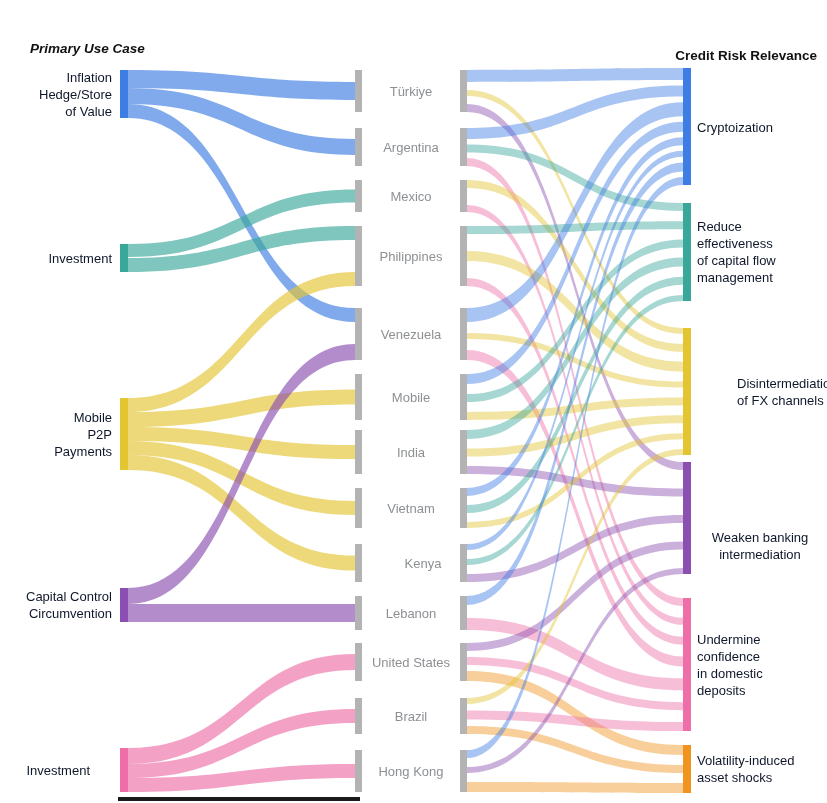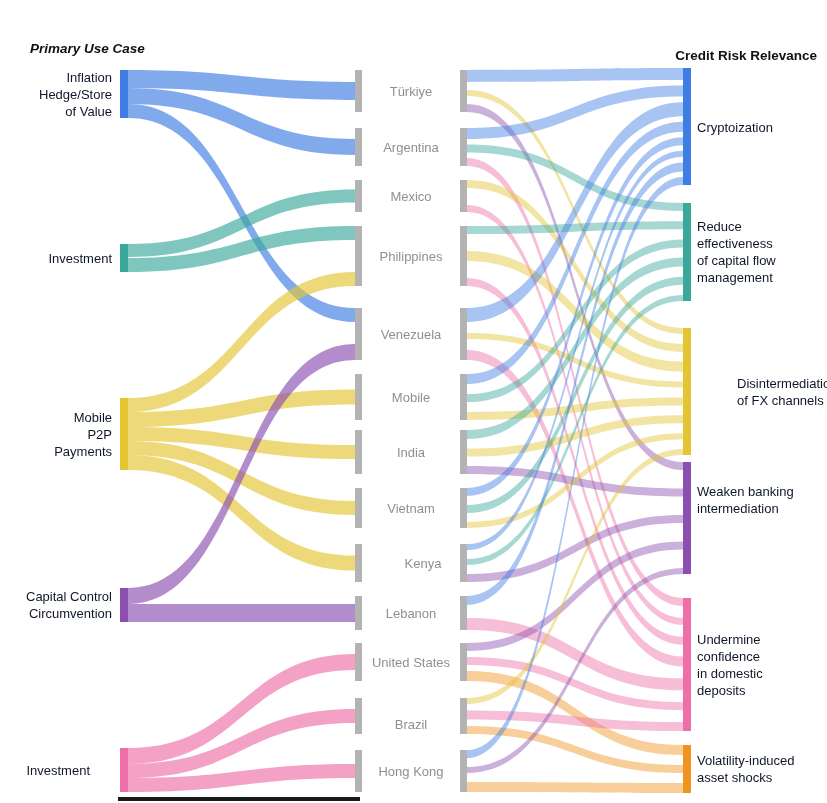--- a/index.html
+++ b/index.html
@@ -147,30 +147,30 @@
       <div class="node-label mid" style="left: 411px; top: 147px;">Argentina</div>
       <div class="node-label mid" style="left: 411px; top: 196px;">Mexico</div>
       <div class="node-label mid" style="left: 411px; top: 256px;">Philippines</div>
       <div class="node-label mid" style="left: 411px; top: 334px;">Venezuela</div>
       <div class="node-label mid" style="left: 411px; top: 397px;">Mobile</div>
       <div class="node-label mid" style="left: 411px; top: 452px;">India</div>
       <div class="node-label mid" style="left: 411px; top: 508px;">Vietnam</div>
       <div class="node-label mid" style="left: 411px; top: 563px; margin-left: 12px;">Kenya</div>
       <div class="node-label mid" style="left: 411px; top: 613px;">Lebanon</div>
       <div class="node-label mid" style="left: 411px; top: 662px;">United States</div>
-      <div class="node-label mid" style="left: 411px; top: 716px; margin-top: 8px;">Brazil</div>
+      <div class="node-label mid" style="left: 411px; top: 716px;">Brazil</div>
       <div class="node-label mid" style="left: 411px; top: 771px;">Hong Kong</div>
       <div class="node-label right" style="left: 697px; top: 126.5px;">Cryptoization</div>
       <div class="node-label right" style="left: 697px; top: 252px;">Reduce
 effectiveness
 of capital flow
 management</div>
       <div class="node-label right" style="left: 737px; top: 391.5px;">Disintermediation
 of FX channels</div>
-      <div class="node-label right" style="left: 697px; top: 500px;">Weaken banking
+      <div class="node-label right" style="left: 697px; top: 546px; text-align: center;">Weaken banking
 intermediation</div>
       <div class="node-label right" style="left: 697px; top: 664.5px;">Undermine
 confidence
 in domestic
 deposits</div>
       <div class="node-label right" style="left: 697px; top: 769px;">Volatility-induced
 asset shocks</div>
     </div>
   <div class="footer-rule"></div>
 </div>

